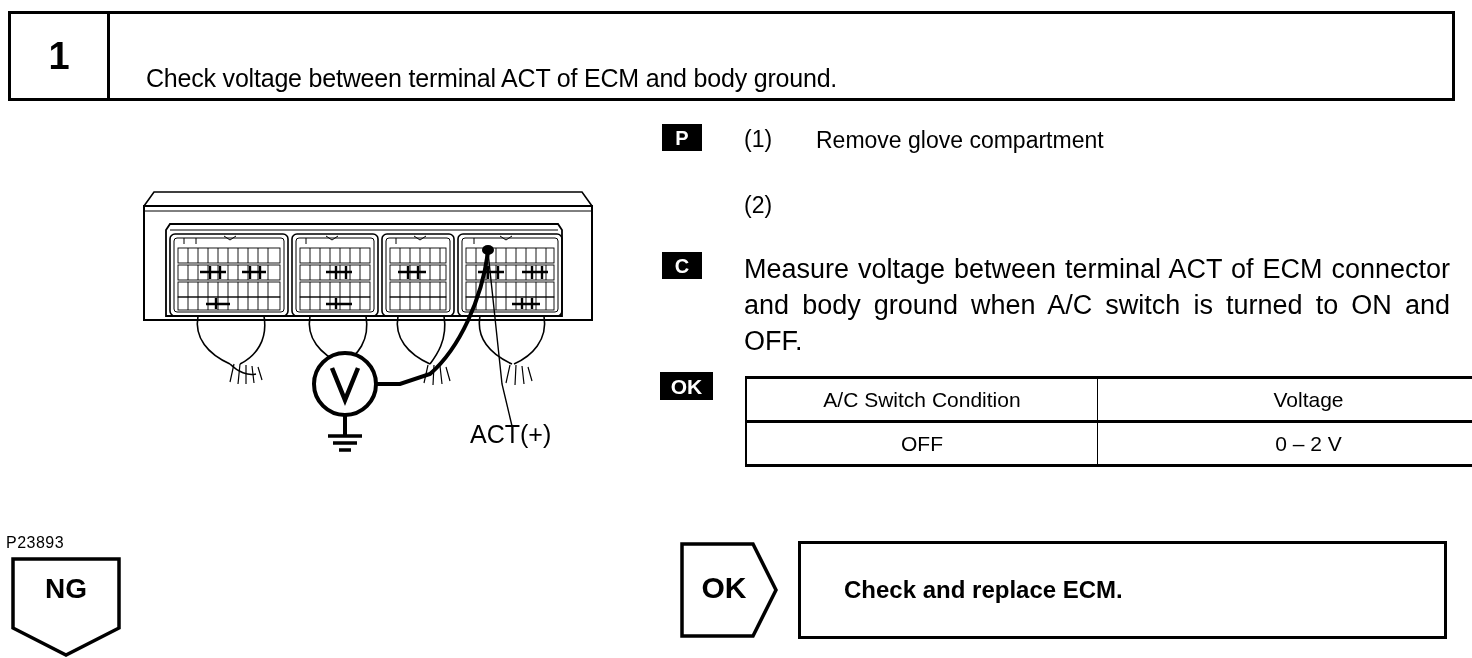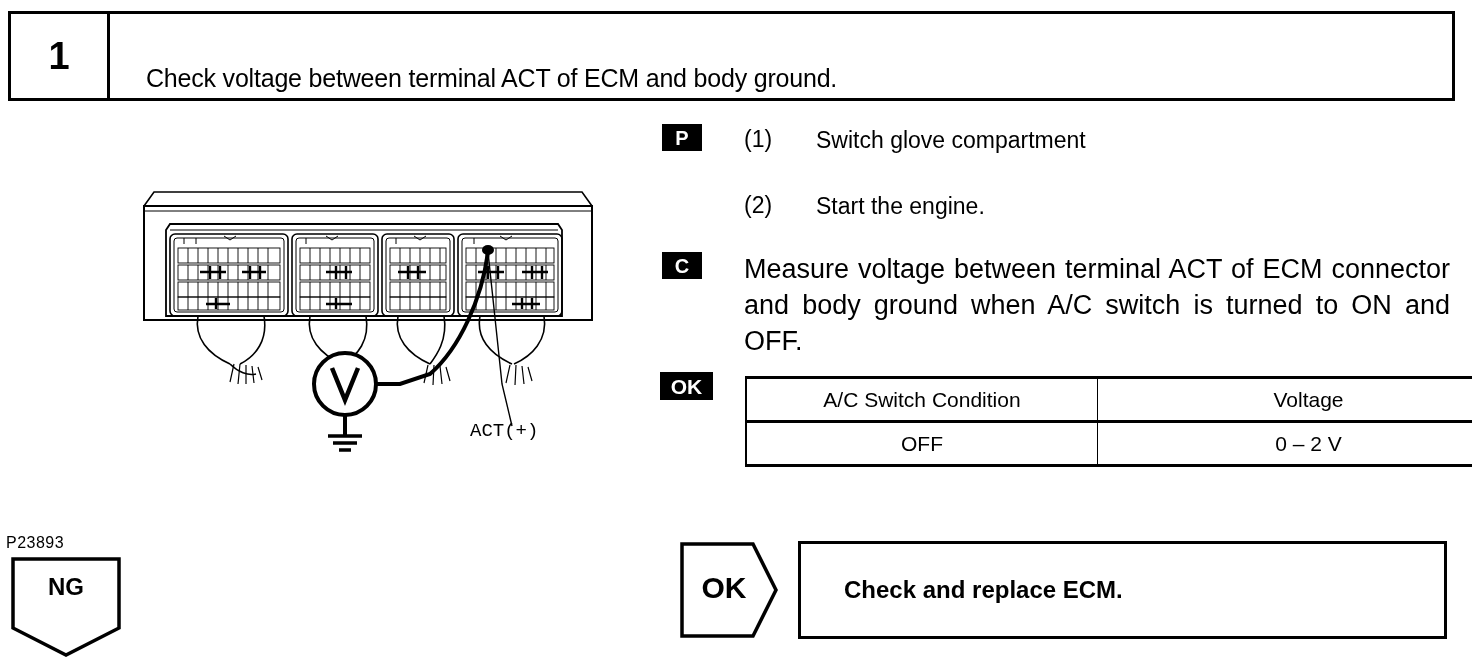--- a/index.html
+++ b/index.html
@@ -174,39 +174,38 @@
     width: 112px;
     height: 102px;
   }
   .ng-shape svg { display: block; }
   .ng-label {
     position: absolute;
     left: 10px;
     top: 573px;
     width: 112px;
     text-align: center;
-    font-size: 24px;
+    font-size: 28px;
     font-weight: bold;
   }
 
   
   .illustration {
     position: absolute;
     left: 130px;
     top: 178px;
     width: 470px;
     height: 290px;
   }
   .illustration svg { display: block; }
   .act-label {
     position: absolute;
     left: 470px;
     top: 420px;
-    font-size: 19px;
-    font-family: Liberation Mono, monospace;
+    font-size: 25px;
   }
 </style>
 </head>
 <body>
 
 <div id="page">
 
   <div class="step-header">
     <div class="step-number-cell">
       <span>1</span>
@@ -342,24 +341,23 @@
 
         <path d="M215 237 L215 258" fill="none" stroke="#000" stroke-width="4"></path>
         <path d="M198 258 L232 258 M203 265 L227 265 M209 272 L221 272" stroke="#000" stroke-width="3.5"></path>
       </g>
     </svg>
   </div>
   <div class="act-label">ACT(+)</div>
 
   <div class="badge badge-p">P</div>
   <div class="instr-num instr-1-num">(1)</div>
-  <div class="instr-row instr-1-text">Switch glove compartment</div>
+  <div class="instr-row instr-1-text">Remove glove compartment</div>
 
   <div class="instr-num instr-2-num">(2)</div>
-  <div class="instr-row instr-2-text">Start the engine.</div>
 
   <div class="badge badge-c">C</div>
   <div class="measure-text">Measure voltage between terminal ACT of ECM connector and body ground when A/C switch is turned to ON and OFF.</div>
 
   <div class="badge badge-ok-table">OK</div>
   <table class="spec-table">
     <tbody>
       <tr class="row-head">
         <td>A/C Switch Condition</td>
         <td>Voltage</td>

